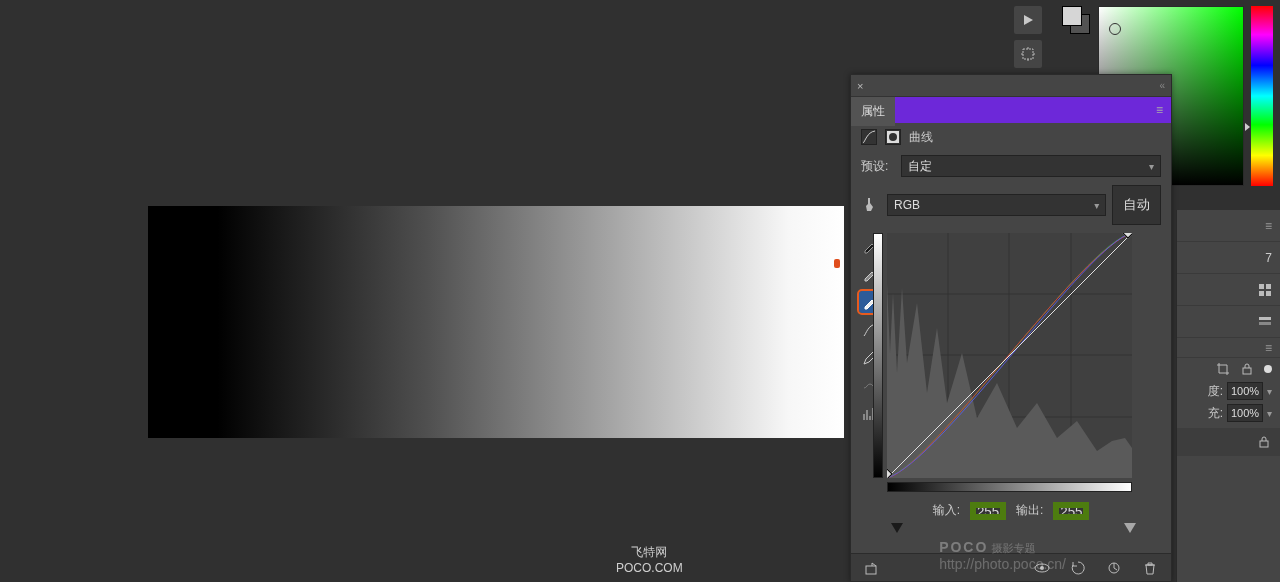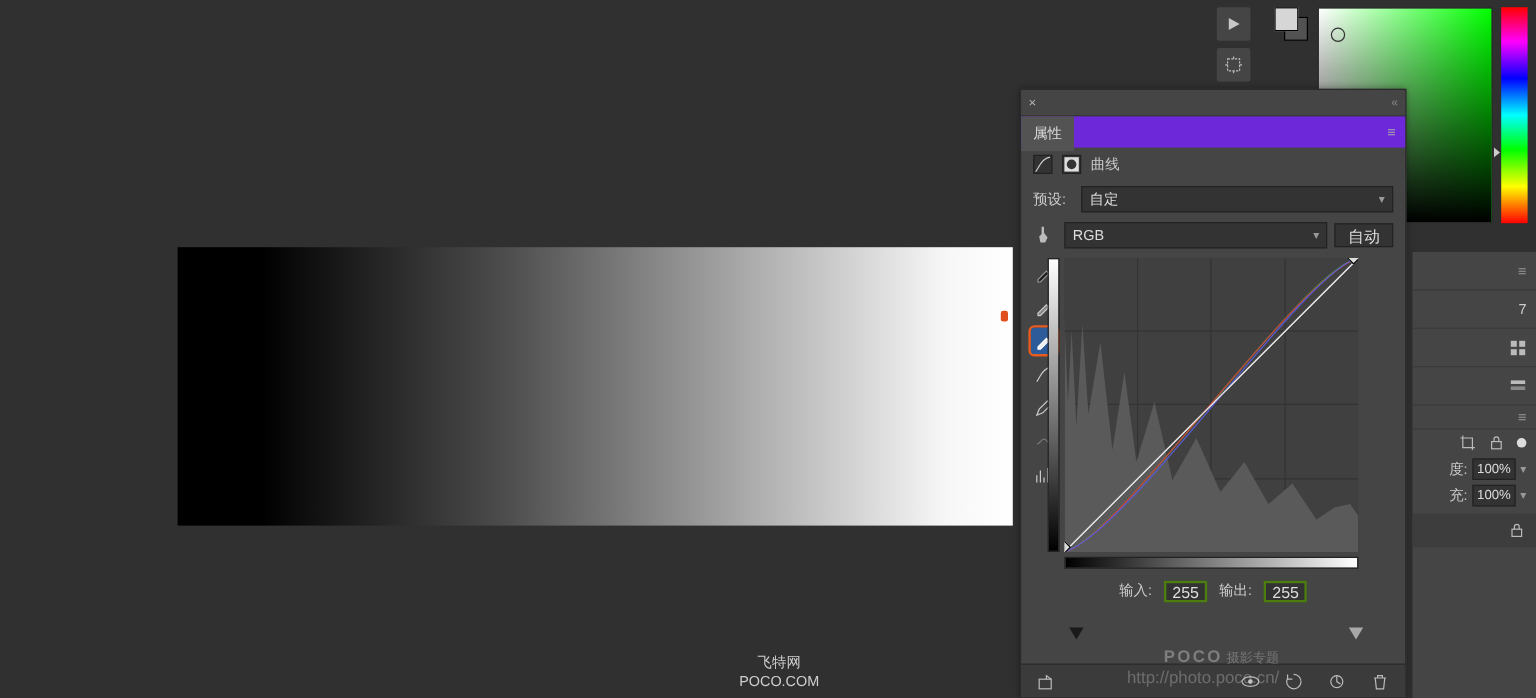--- a/index.html
+++ b/index.html
@@ -2,21 +2,21 @@
 <html><head>
 <meta charset="utf-8">
 <style>
 *{margin:0;padding:0;box-sizing:border-box;font-family:"Microsoft YaHei",Arial,sans-serif;-webkit-font-smoothing:antialiased}
 html,body{width:1280px;height:582px;background:#303030;overflow:hidden;color:#cbcbcb;font-size:12px}
 .canvas-area{position:absolute;left:0;top:0;width:845px;height:582px;background:#303030}
 .gradient-doc{position:absolute;left:148px;top:206px;width:696px;height:232px;background:linear-gradient(90deg,#000 0%,#000 10%,#4f4f4f 40%,#b0b0b0 70%,#f7f7f7 92%,#fff 100%)}
 .red-marker{position:absolute;left:834px;top:259px;width:6px;height:9px;background:#e04e1d;border-radius:2px}
 .watermark{position:absolute;left:0;bottom:0;width:1136px;height:60px;pointer-events:none}
 .wm-center{position:absolute;left:616px;top:22px;font-size:12px;color:#cfcfcf;text-align:center;line-height:16px}
-.wm-right{position:absolute;right:70px;bottom:10px;color:rgba(255,255,255,.25);font-size:11px;text-align:right}
+.wm-right{position:absolute;right:70px;bottom:10px;color:rgba(255,255,255,.25);font-size:11px;text-align:left}
 .wm-right b{font-size:14px;letter-spacing:2px;color:rgba(255,255,255,.3)}
 .iconbox{width:22px;height:22px;display:flex;align-items:center;justify-content:center;margin:4px;background:#454545;border-radius:2px;color:#bdbdbd}
 
 .swatch-group{position:absolute;left:1062px;top:6px;width:30px;height:28px}
 .swatch-front{position:absolute;left:0;top:0;width:20px;height:20px;background:#d6d6d6;border:1px solid #000}
 .swatch-back{position:absolute;left:8px;top:8px;width:20px;height:20px;background:#525252;border:1px solid #000}
 
 .color-picker{position:absolute;left:1098px;top:6px;width:146px;height:180px;background:linear-gradient(to right,#fff 0%,#0f0 100%);overflow:hidden;border:1px solid #2a2a2a}
 .color-picker::before{content:"";position:absolute;inset:0;background:linear-gradient(to bottom,rgba(0,0,0,0) 0%,#000 100%)}
 .color-circle{position:absolute;left:10px;top:16px;width:12px;height:12px;border:1px solid #333;border-radius:50%}
@@ -28,37 +28,37 @@
 .close-x{color:#bbb;font-size:11px;cursor:pointer;margin-right:6px}
 .panel-tabs{height:26px;display:flex;align-items:flex-start;background:#6d28d9}
 .tab{padding:6px 10px;font-size:12px;color:#ddd;background:#535353}
 .panel-menu{margin-left:auto;padding:6px 8px;color:#aaa;cursor:pointer}
 .curves-hdr{display:flex;align-items:center;gap:8px;padding:6px 10px;height:28px}
 .hdr-icon{width:16px;height:16px;display:inline-flex;align-items:center;justify-content:center;background:#333;border:1px solid #222}
 .row{display:flex;align-items:center;gap:6px;padding:4px 10px}
 .row label{width:34px;color:#ccc}
 .select{flex:1;background:#333;border:1px solid #222;color:#ddd;height:22px;display:flex;align-items:center;padding:0 6px;justify-content:space-between;cursor:pointer}
 .select .chev{font-size:10px;color:#999}
-.btn-auto{background:#333;border:1px solid #222;color:#ddd;height:20px;padding:2px 10px;cursor:pointer}
+.btn-auto{background:#333;border:1px solid #222;color:#ddd;height:40px;padding:2px 10px;cursor:pointer}
 .curves-body{display:flex;padding:4px 10px 0 6px;gap:4px}
 .curve-tools{width:26px;display:flex;flex-direction:column;gap:6px;align-items:center;padding-top:2px}
 .ctool{width:22px;height:22px;display:flex;align-items:center;justify-content:center;color:#c8c8c8;border-radius:3px;cursor:pointer}
 .ctool.active{background:#2d5b99;outline:2px solid #e75b1e}
 .graph-wrap{flex:1;position:relative}
 .graph{width:245px;height:245px;background:#404040;position:relative;overflow:hidden}
 .gradient-strip-x{position:absolute;left:0;bottom:-14px;width:245px;height:10px;background:linear-gradient(to right,#000,#fff);border:1px solid #222}
 .gradient-strip-y{position:absolute;left:-14px;top:0;width:10px;height:245px;background:linear-gradient(to top,#000,#fff);border:1px solid #222}
 .grid line{stroke:#333;stroke-width:1}
 .histogram path{fill:#5a5a5a}
 .curve-line{stroke:#e0e0e0;stroke-width:1;fill:none}
 .curve-line.g{stroke:#3ab33a}
 .curve-line.r{stroke:#c83c3c}
 .curve-line.b{stroke:#5a5ad6}
 .io-row{display:flex;justify-content:center;gap:10px;padding:24px 0 0;font-size:12px;color:#ccc}
-.io-row input{width:36px;background:#333;border:2px solid #4d7c0f;color:#ddd;height:18px;text-align:center}
+.io-row input{width:36px;background:#333;border:6px solid #4d7c0f;color:#ddd;height:18px;text-align:center}
 .bottom-bar{position:absolute;left:0;bottom:0;width:100%;height:28px;background:#3b3b3b;display:flex;align-items:center;gap:18px;justify-content:flex-end;padding:0 12px;border-top:1px solid #2b2b2b}
 .bottom-bar .lic{width:18px;height:18px;display:flex;align-items:center;justify-content:center;color:#bbb;cursor:pointer}
 .tri-slider{position:absolute;left:40px;top:448px;width:245px;height:14px}
 .tri{position:absolute;top:0;width:0;height:0;border-left:6px solid transparent;border-right:6px solid transparent;border-top:10px solid #a8a8a8}
 .tri.black{left:0;border-top-color:#1a1a1a}
 .tri.white{left:233px}
 
 .side-right{position:absolute;left:1176px;top:210px;width:104px;height:372px;background:#454545;border-left:1px solid #2a2a2a}
 .sr-row{display:flex;align-items:center;justify-content:flex-end;gap:6px;padding:4px 8px;border-bottom:1px solid #3a3a3a;height:32px}
 .sr-row .menu{color:#999;cursor:pointer}

